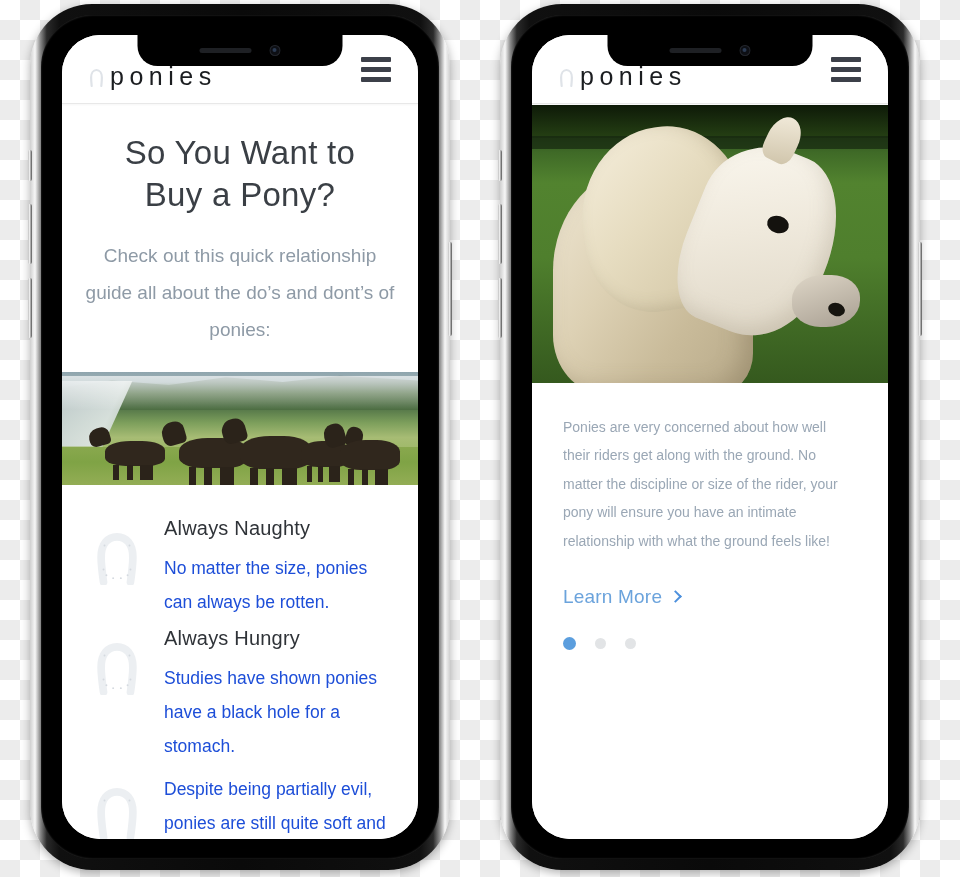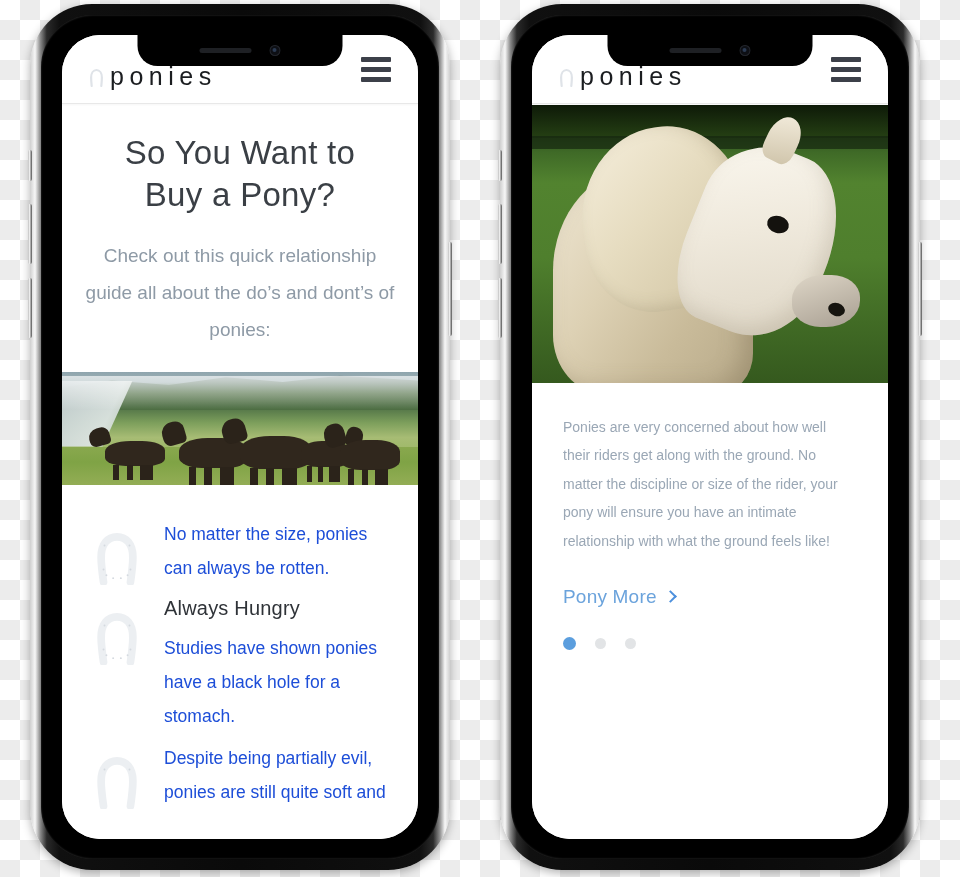--- a/index.html
+++ b/index.html
@@ -462,20 +462,21 @@
                   <circle cx="39" cy="17" r="1" fill="#d5dae0"></circle>
                   <circle cx="12" cy="42" r="1" fill="#d5dae0"></circle>
                   <circle cx="15" cy="48" r="1" fill="#d5dae0"></circle>
                   <circle cx="22" cy="51" r="1" fill="#d5dae0"></circle>
                   <circle cx="30" cy="51" r="1" fill="#d5dae0"></circle>
                   <circle cx="37" cy="48" r="1" fill="#d5dae0"></circle>
                   <circle cx="40" cy="42" r="1" fill="#d5dae0"></circle>
                 </svg>
               </div>
               <div class="feature-body">
+                <div class="feature-title">Always Naughty</div>
                 <div class="feature-text">No matter the size, ponies can always be rotten.</div>
               </div>
             </div>
 
             <div class="feature">
               <div class="feature-icon">
                 <svg viewBox="0 0 52 58" width="50" height="56" aria-hidden="true">
                   <path d="M12 55 C12 55 9.5 38 9.5 29 C9.5 16 16 8 26 8 C36 8 42.5 16 42.5 29 C42.5 38 40 55 40 55" fill="none" stroke="#eceff2" stroke-width="8" stroke-linecap="round"></path>
                   <circle cx="13" cy="17" r="1" fill="#d5dae0"></circle>
                   <circle cx="39" cy="17" r="1" fill="#d5dae0"></circle>
@@ -554,21 +555,21 @@
             <div class="head-ear"></div>
             <div class="head-eye"></div>
             <div class="head-muzzle"></div>
             <div class="head-nostril"></div>
           </div>
 
           <div class="card-body">
             <div class="card-text">Ponies are very concerned about how well their riders get along with the ground. No matter the discipline or size of the rider, your pony will ensure you have an intimate relationship with what the ground feels like!</div>
 
             <a class="learn-more">
-              <span>Pony More</span>
+              <span>Learn More</span>
               <span class="chev"></span>
             </a>
 
             <div class="dots">
               <span class="dot active"></span>
               <span class="dot"></span>
               <span class="dot"></span>
             </div>
           </div>
 

